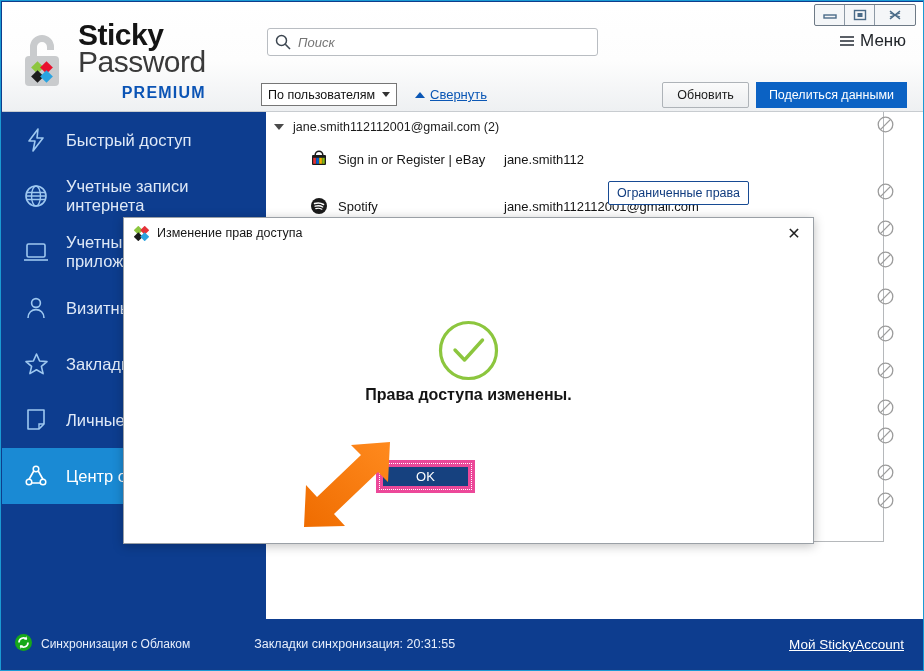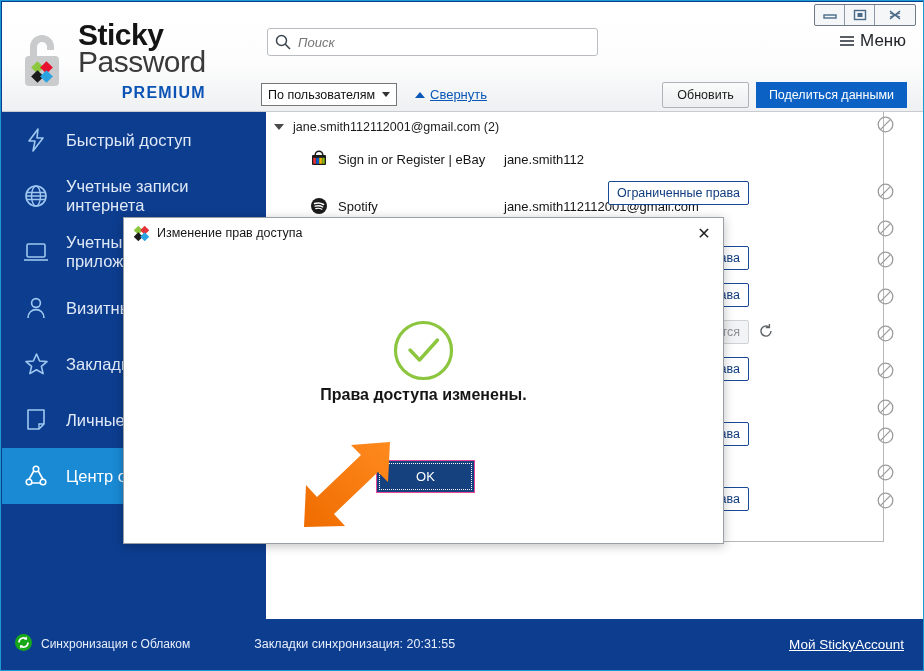--- a/index.html
+++ b/index.html
@@ -197,21 +197,21 @@
   .sync-wrap { display: flex; align-items: center; gap: 8px; padding-left: 12px; }
   .last-sync { margin-left: 64px; font-size: 12.5px; }
   .my-account {
     margin-left: auto; padding-right: 20px;
     color: #ffffff; text-decoration: underline; font-size: 13.5px; cursor: pointer;
   }
 
   
   .dialog {
     position: absolute; left: 122px; top: 216px;
-    width: 601px; height: 327px;
+    width: 691px; height: 327px;
     background: #ffffff;
     border: 1px solid #9aa0a6;
     box-shadow: 0 2px 10px rgba(0,0,0,0.25);
   }
   .dlg-title {
     position: absolute; left: 0; top: 0; width: 100%; height: 30px;
     display: flex; align-items: center; padding-left: 10px;
     font-size: 12.5px; color: #161616; background: #fff;
   }
   .dlg-ico { width: 15px; height: 15px; margin-right: 8px; flex: 0 0 15px; }
@@ -225,21 +225,21 @@
     display: flex; flex-direction: column; align-items: center;
   }
   .check-circle { margin-top: 71px; }
   .dlg-msg {
     font-size: 16px; font-weight: bold; color: #151515;
   }
   .ok-btn {
     position: absolute; left: 252px; top: 212px;
     width: 99px; height: 33px;
     background: #16417f; color: #fff;
-    border: 1px solid #ec4899;
+    border: 7px solid #ec4899;
     outline: 1px dotted #ffffff; outline-offset: -4px;
     font-size: 13px; cursor: pointer;
     font-family: "Liberation Sans", sans-serif;
   }
   .cursor-arrow {
     position: absolute; left: 303px; top: 438px;
     width: 95px; height: 90px; pointer-events: none;
   }
 </style>
 </head>

